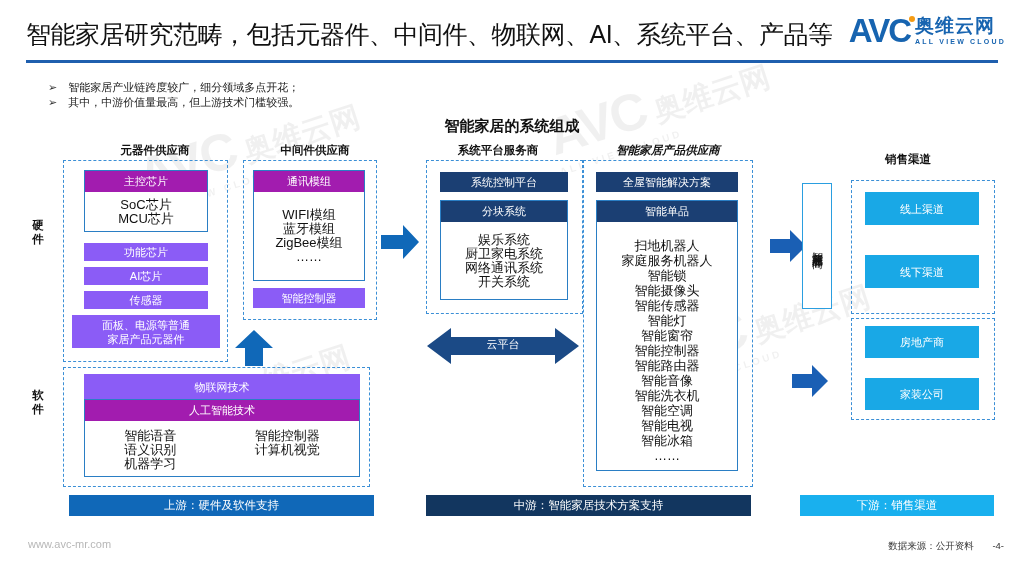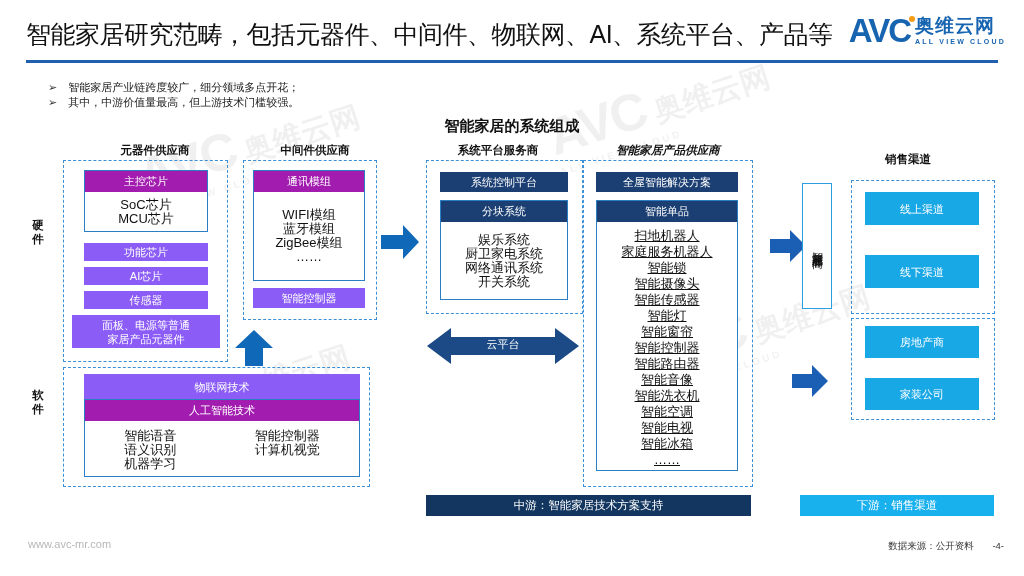--- a/index.html
+++ b/index.html
@@ -206,21 +206,21 @@
     <svg width="156" height="42" viewBox="0 0 156 42">
       <polygon points="2,21 26,3 26,12 130,12 130,3 154,21 130,39 130,30 26,30 26,39" fill="#1b4a86"></polygon>
     </svg>
   </div>
   <div style="position:absolute;left:425px;top:337px;width:156px;text-align:center;color:#fff;font-size:11px;">云平台</div>
 
   <div class="dash" style="left:583px;top:160px;width:168px;height:325px;"></div>
   <div class="bx navy" style="left:596px;top:172px;width:142px;height:20px;">全屋智能解决方案</div>
   <div class="grp" style="left:596px;top:200px;width:142px;height:271px;">
     <div class="gh navy">智能单品</div>
-    <div class="gb" style="justify-content:space-between;padding-top:6px;line-height:15px;text-decoration:underline;">
+    <div class="gb" style="justify-content:flex-start;padding-top:16px;line-height:15px;">
       <span>扫地机器人</span>
       <span>家庭服务机器人</span>
       <span>智能锁</span>
       <span>智能摄像头</span>
       <span>智能传感器</span>
       <span>智能灯</span>
       <span>智能窗帘</span>
       <span>智能控制器</span>
       <span>智能路由器</span>
       <span>智能音像</span>
@@ -246,20 +246,21 @@
   <div class="vbox" style="left:802px;top:183px;width:30px;height:126px;">智能家居品牌商</div>
 
   <div class="dash" style="left:851px;top:180px;width:142px;height:132px;"></div>
   <div class="bx cyan" style="left:865px;top:192px;width:114px;height:33px;">线上渠道</div>
   <div class="bx cyan" style="left:865px;top:255px;width:114px;height:33px;">线下渠道</div>
 
   <div class="dash" style="left:851px;top:318px;width:142px;height:100px;"></div>
   <div class="bx cyan" style="left:865px;top:378px;width:114px;height:32px;">家装公司</div>
   <div class="bx cyan" style="left:865px;top:326px;width:114px;height:32px;">房地产商</div>
 
+  <div class="ban b1" style="left:69px;top:495px;width:305px;">上游：硬件及软件支持</div>
   <div class="ban b2" style="left:426px;top:495px;width:325px;">中游：智能家居技术方案支持</div>
   <div class="ban b3" style="left:800px;top:495px;width:194px;">下游：销售渠道</div>
 
   <div class="foot-left">www.avc-mr.com</div>
   <div class="foot-right">
     <span>数据来源：公开资料</span>
     <span class="pg">-4-</span>
   </div>
 
 </div>

